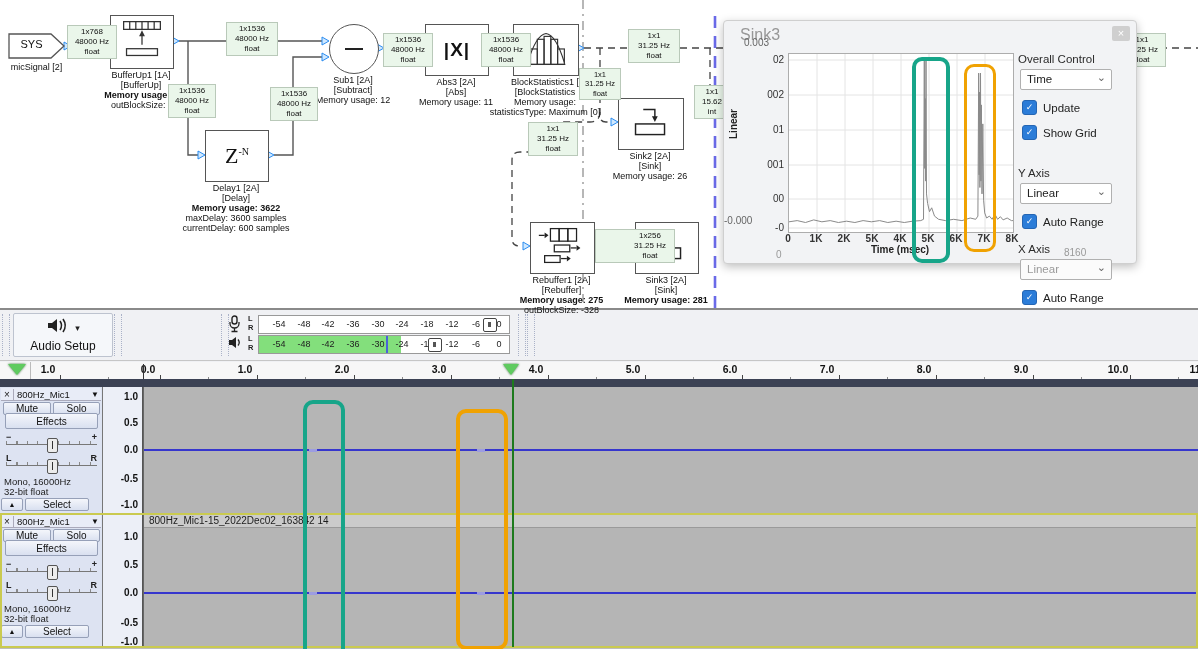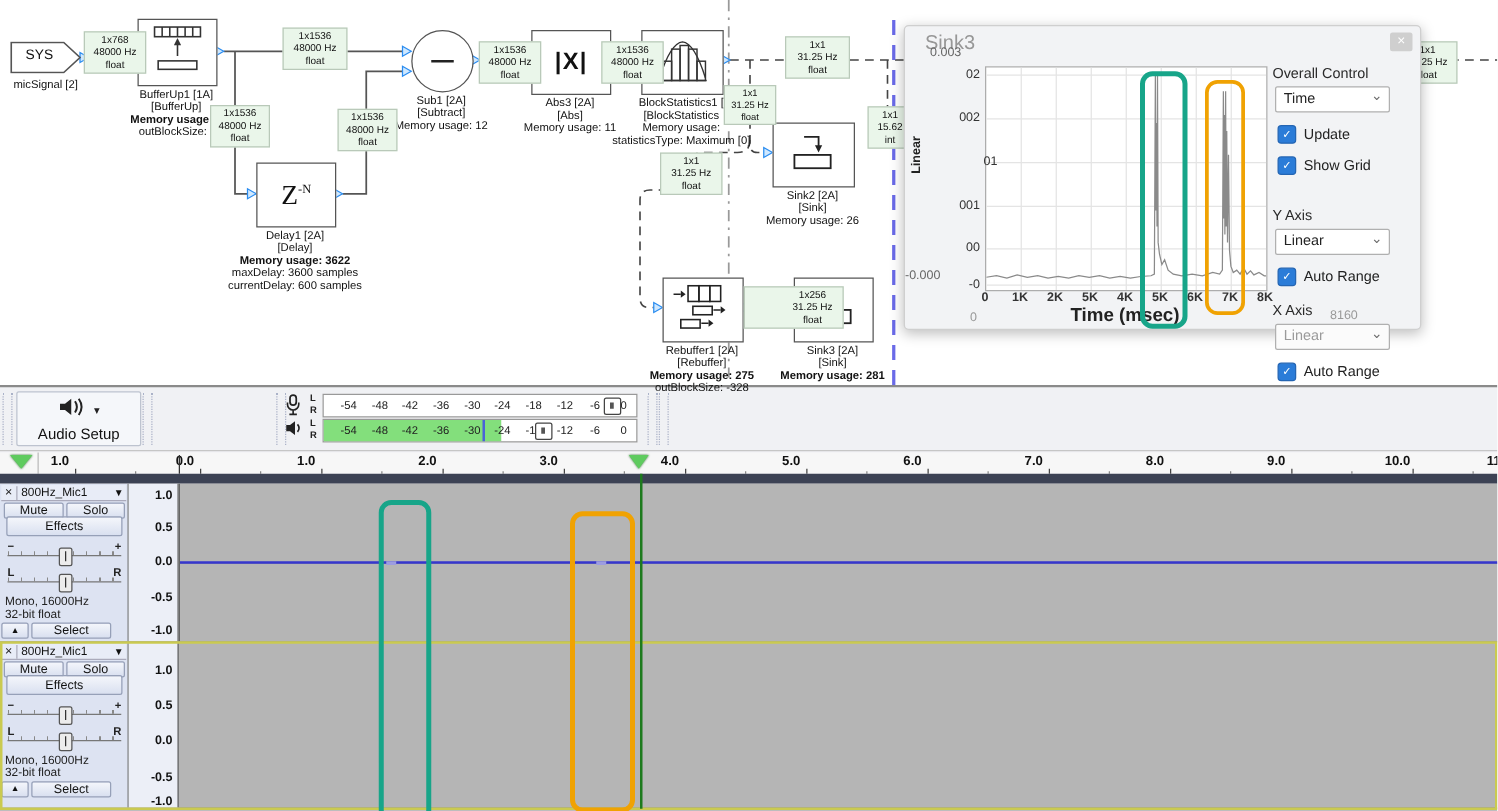--- a/index.html
+++ b/index.html
@@ -20,21 +20,21 @@
   
   #scope-window{position:absolute;left:723px;top:20px;width:412px;height:242px;background:#f2f3f5;border:1px solid #cfcfcf;border-radius:4px;box-shadow:0 3px 10px rgba(0,0,0,.25);z-index:5;}
   .sc-title{position:absolute;left:16px;top:5px;font-size:16px;color:#979797;}
   .sc-close{position:absolute;right:6px;top:5px;width:18px;height:15px;background:#cfcfcf;border-radius:2px;color:#fff;font-size:11px;line-height:14px;text-align:center;cursor:default;}
   .sc-plot{position:absolute;left:64px;top:32px;width:224px;height:178px;background:#fff;border:1px solid #adadad;}
   .sc-ymax{position:absolute;left:20px;top:16px;font-size:10px;color:#666;}
   .sc-ymin{position:absolute;left:0px;top:194px;font-size:10px;color:#666;}
   .sc-ylab{position:absolute;left:4px;top:118px;font-size:10px;font-weight:bold;color:#222;transform:rotate(-90deg);transform-origin:left top;}
   .sc-ytick{position:absolute;width:40px;text-align:right;font-size:10px;color:#333;}
   .sc-xtick{position:absolute;top:212px;width:30px;margin-left:-15px;text-align:center;font-size:10px;font-weight:600;color:#333;}
-  .sc-xlabel{position:absolute;left:116px;top:223px;width:120px;text-align:center;font-size:15px;font-weight:bold;color:#222;}
+  .sc-xlabel{position:absolute;left:116px;top:223px;width:120px;text-align:center;font-size:10px;font-weight:bold;color:#222;}
   .sc-x0{position:absolute;left:52px;top:228px;font-size:10px;color:#999;}
   .sc-x1{position:absolute;left:340px;top:226px;font-size:10px;color:#999;}
   .hl{position:absolute;border-radius:10px;z-index:8;}
   .hl.teal{border:4px solid #17a589;}
   .hl.orange{border:3.5px solid #f0a202;}
   .sc-panel{position:absolute;left:290px;top:24px;width:116px;}
   .sec{font-size:11.5px;color:#2a2a2a;margin:8px 0 4px 4px;}
   .dd{position:relative;width:84px;height:19px;margin-left:6px;background:#fff;border:1px solid #b0b0b0;border-radius:2px;font-size:11.5px;color:#222;line-height:18px;padding-left:6px;}
   .dd .caret{position:absolute;right:5px;top:-2px;color:#666;font-size:11px;}
   .dd.disabled{color:#9a9a9a;background:#fbfbfb;}
@@ -329,21 +329,21 @@
             <line x1="0" y1="76" x2="224" y2="76" stroke="#e4e4e4" stroke-width="1"></line>
             <line x1="0" y1="111" x2="224" y2="111" stroke="#e4e4e4" stroke-width="1"></line>
             <line x1="0" y1="145" x2="224" y2="145" stroke="#e4e4e4" stroke-width="1"></line>
             <line x1="0" y1="174" x2="224" y2="174" stroke="#e4e4e4" stroke-width="1"></line>
             <polyline points="0.0,167.8 8.2,166.6 16.5,168.5 24.7,165.9 32.9,167.8 41.2,166.6 49.4,168.5 57.6,167.2 65.9,168.5 74.1,166.6 82.4,167.8 90.6,166.6 98.8,168.5 107.1,167.2 115.3,168.5 123.5,167.2 131.8,166.6 134.5,165.3 135.3,6.4 135.7,114.4 136.2,44.5 136.6,127.1 137.0,6.4 137.5,139.9 138.6,149.4 140.5,157.7 142.7,153.8 145.5,162.1 149.6,165.3 156.5,166.6 164.7,165.3 172.9,166.6 181.2,164.0 186.7,165.3 188.9,162.1 189.7,19.1 190.1,120.8 190.5,38.1 190.9,133.5 191.5,19.1 191.9,127.1 192.4,50.9 193.0,139.9 193.8,69.9 194.6,146.2 195.7,158.9 197.6,164.0 200.4,162.1 203.1,165.3 205.9,160.2 208.6,165.3 211.4,162.7 214.1,165.9 218.2,164.0 222.4,166.6 224.0,166.6" fill="none" stroke="#8a8a8a" stroke-width="1"></polyline>
           </svg>
       </div>
       <div id="sc-ticks">
           <div class="sc-ytick" style="left: 20px; top: 33px;">02</div>
           <div class="sc-ytick" style="left: 20px; top: 68px;">002</div>
-          <div class="sc-ytick" style="left: 34px; top: 103px;">01</div>
+          <div class="sc-ytick" style="left: 20px; top: 103px;">01</div>
           <div class="sc-ytick" style="left: 20px; top: 138px;">001</div>
           <div class="sc-ytick" style="left: 20px; top: 172px;">00</div>
           <div class="sc-ytick" style="left: 20px; top: 201px;">-0</div>
           <div class="sc-xtick" style="left: 64px;">0</div>
           <div class="sc-xtick" style="left: 92px;">1K</div>
           <div class="sc-xtick" style="left: 120px;">2K</div>
           <div class="sc-xtick" style="left: 148px;">5K</div>
           <div class="sc-xtick" style="left: 176px;">4K</div>
           <div class="sc-xtick" style="left: 204px;">5K</div>
           <div class="sc-xtick" style="left: 232px;">6K</div>
@@ -568,20 +568,27 @@
             <div class="hbtn" style="left: 1px; top: 111px; width: 22px; height: 13px; line-height: 12px; font-size: 7px;">▲</div>
             <div class="hbtn" style="left: 25px; top: 111px; width: 64px; height: 13px; line-height: 12px;">Select</div>
           </div>
           <div class="t-scale">
             <div class="scl" style="top: 17px;">1.0</div>
             <div class="scl" style="top: 45px;">0.5</div>
             <div class="scl" style="top: 73px;">0.0</div>
             <div class="scl" style="top: 103px;">-0.5</div>
             <div class="scl" style="top: 122px;">-1.0</div>
           </div>
+          <div class="t-clip">
+            <div class="t-titlebar">800Hz_Mic1-15_2022Dec02_163842 14</div>
+            <div class="centerline" style="top: 79px;"></div>
+            <div class="waveline" style="top: 77.8px;"></div>
+            <div class="wseg" style="left: 165px; top: 77.5px;"></div>
+            <div class="wseg" style="left: 333px; top: 77.5px;"></div>
+          </div>
         </div>
         <div class="focusring" style="left: 0px; top: 203px; width: 1198px; height: 135px;"></div>
       </div>
 
     <div id="playhead" style="left:512px;top:69px;height:268px;"></div>
     <div class="hl teal" style="left:303px;top:90px;width:34px;height:250px;z-index:9;"></div>
     <div class="hl orange" style="left:456px;top:99px;width:44px;height:233px;border-width:4px;z-index:9;"></div>
     <div id="aud-bottom"></div>
   </div>
 </div>

